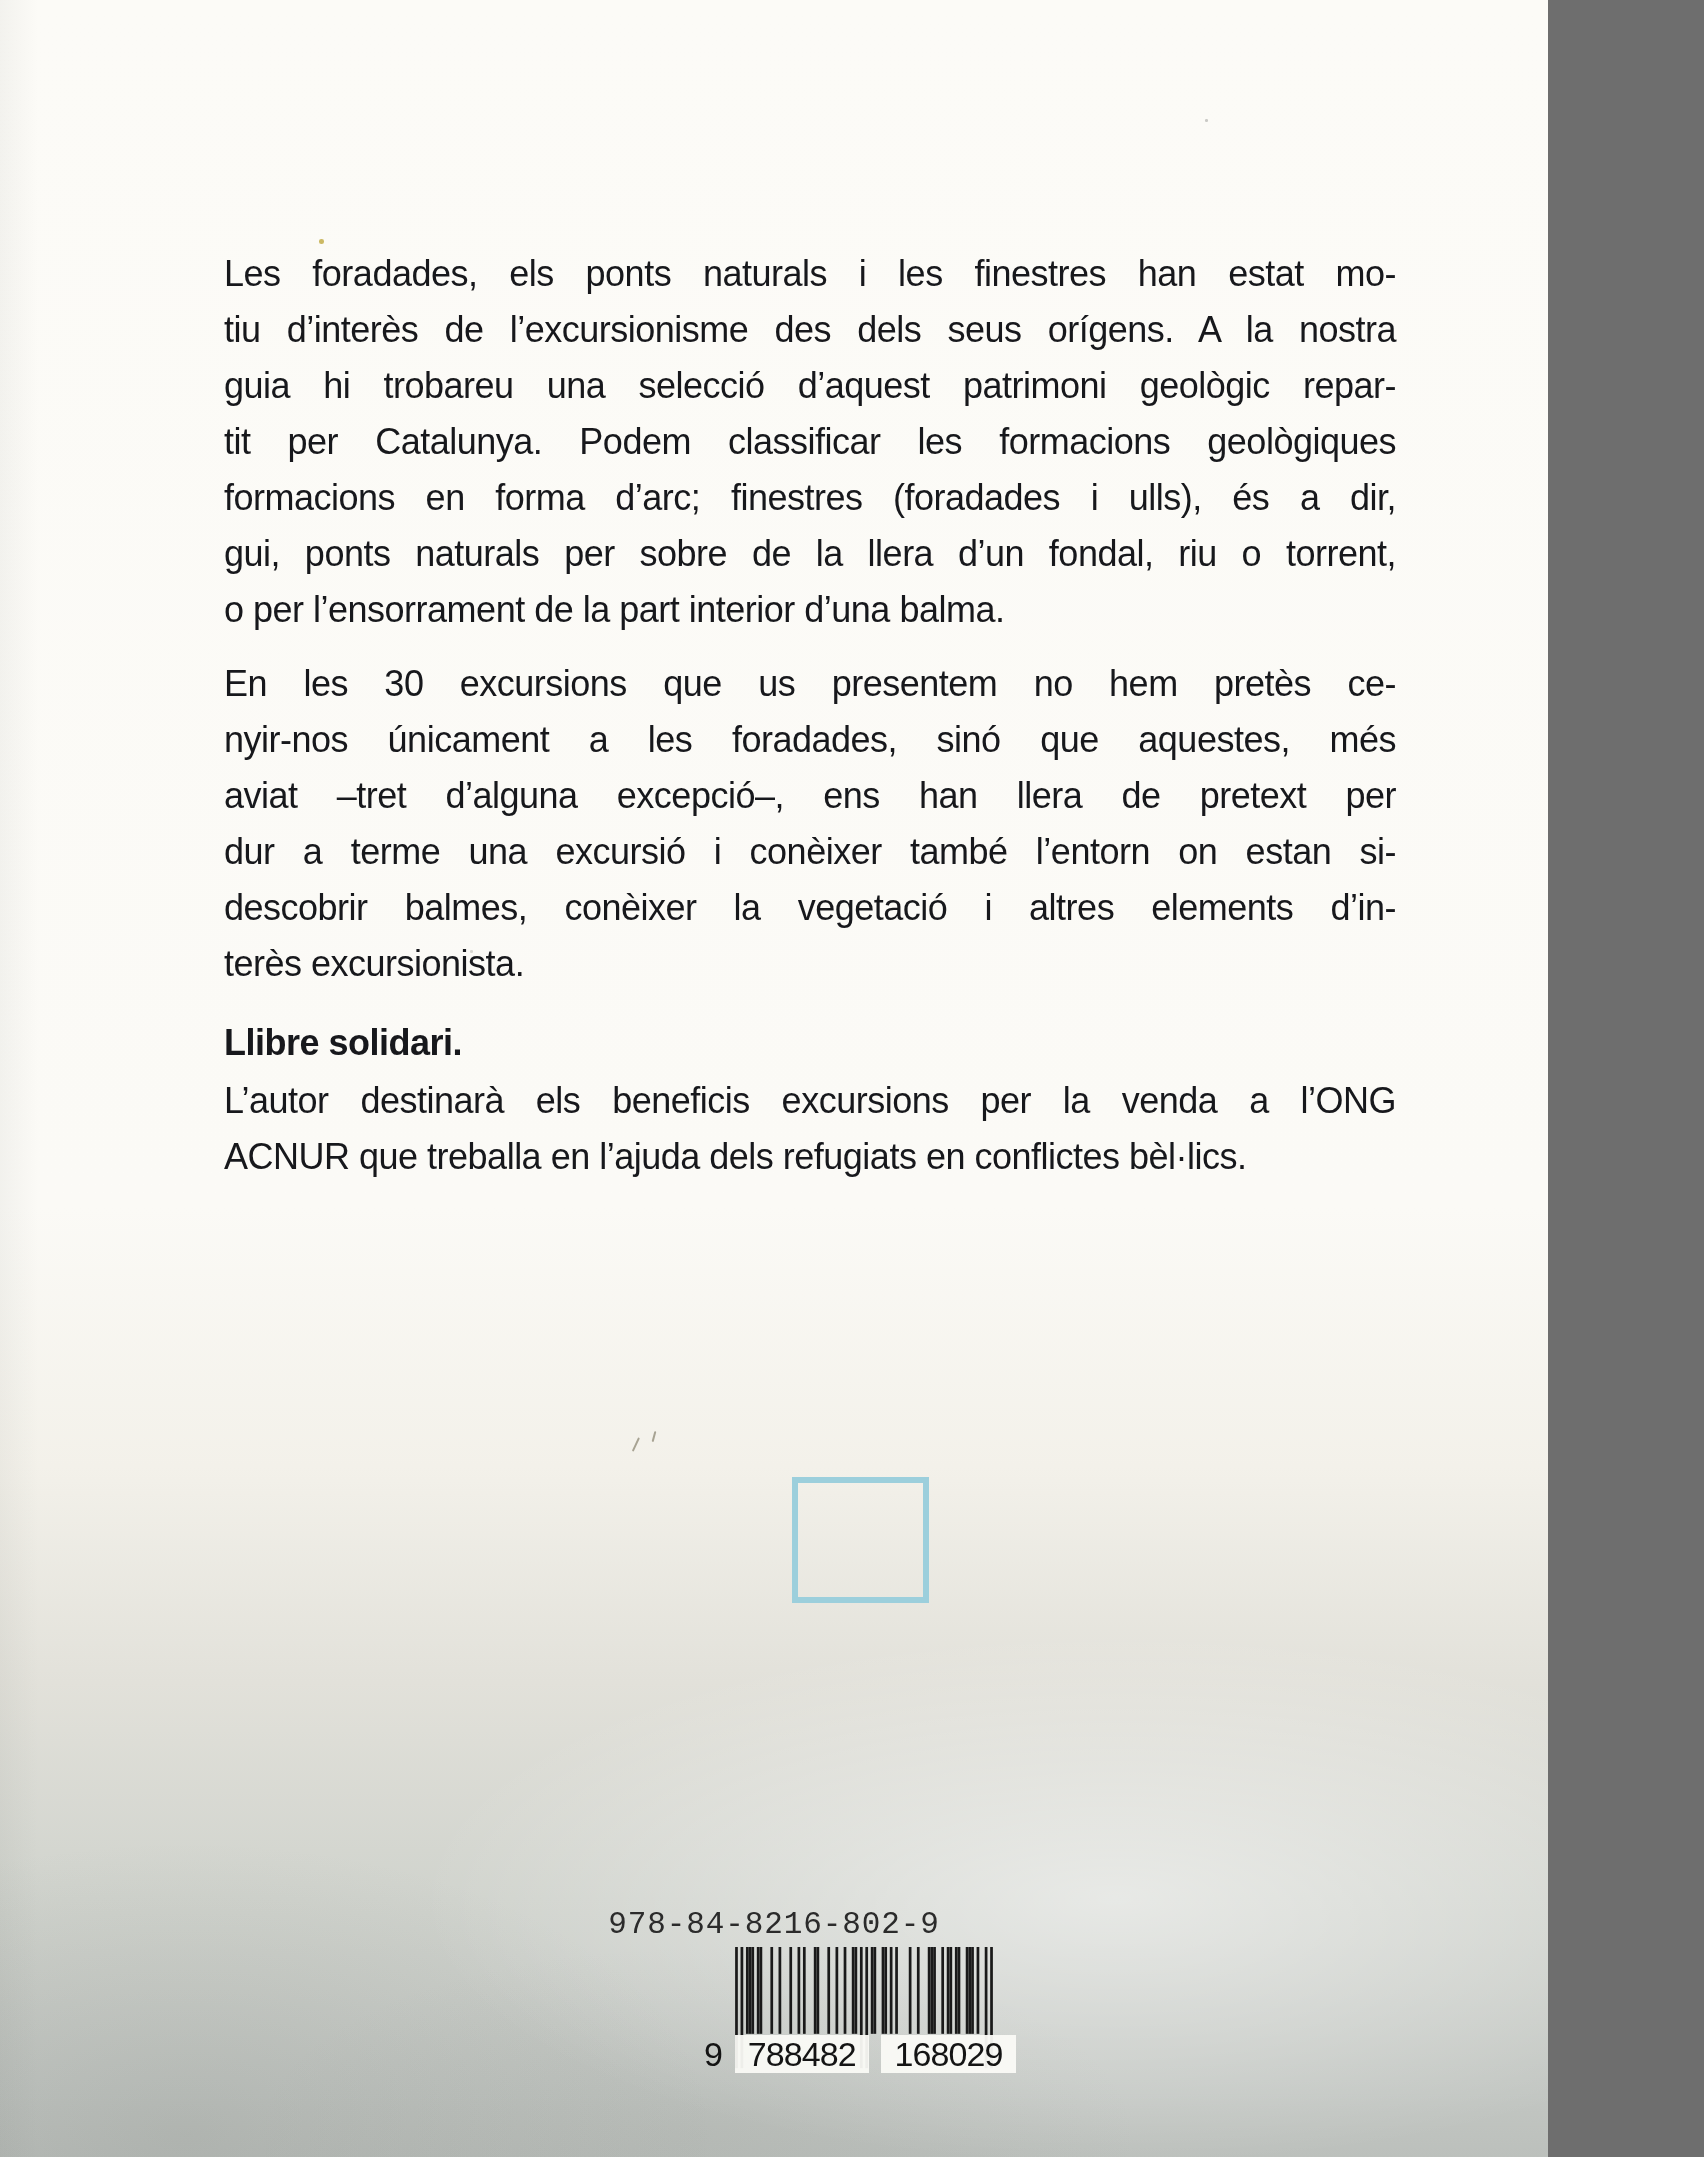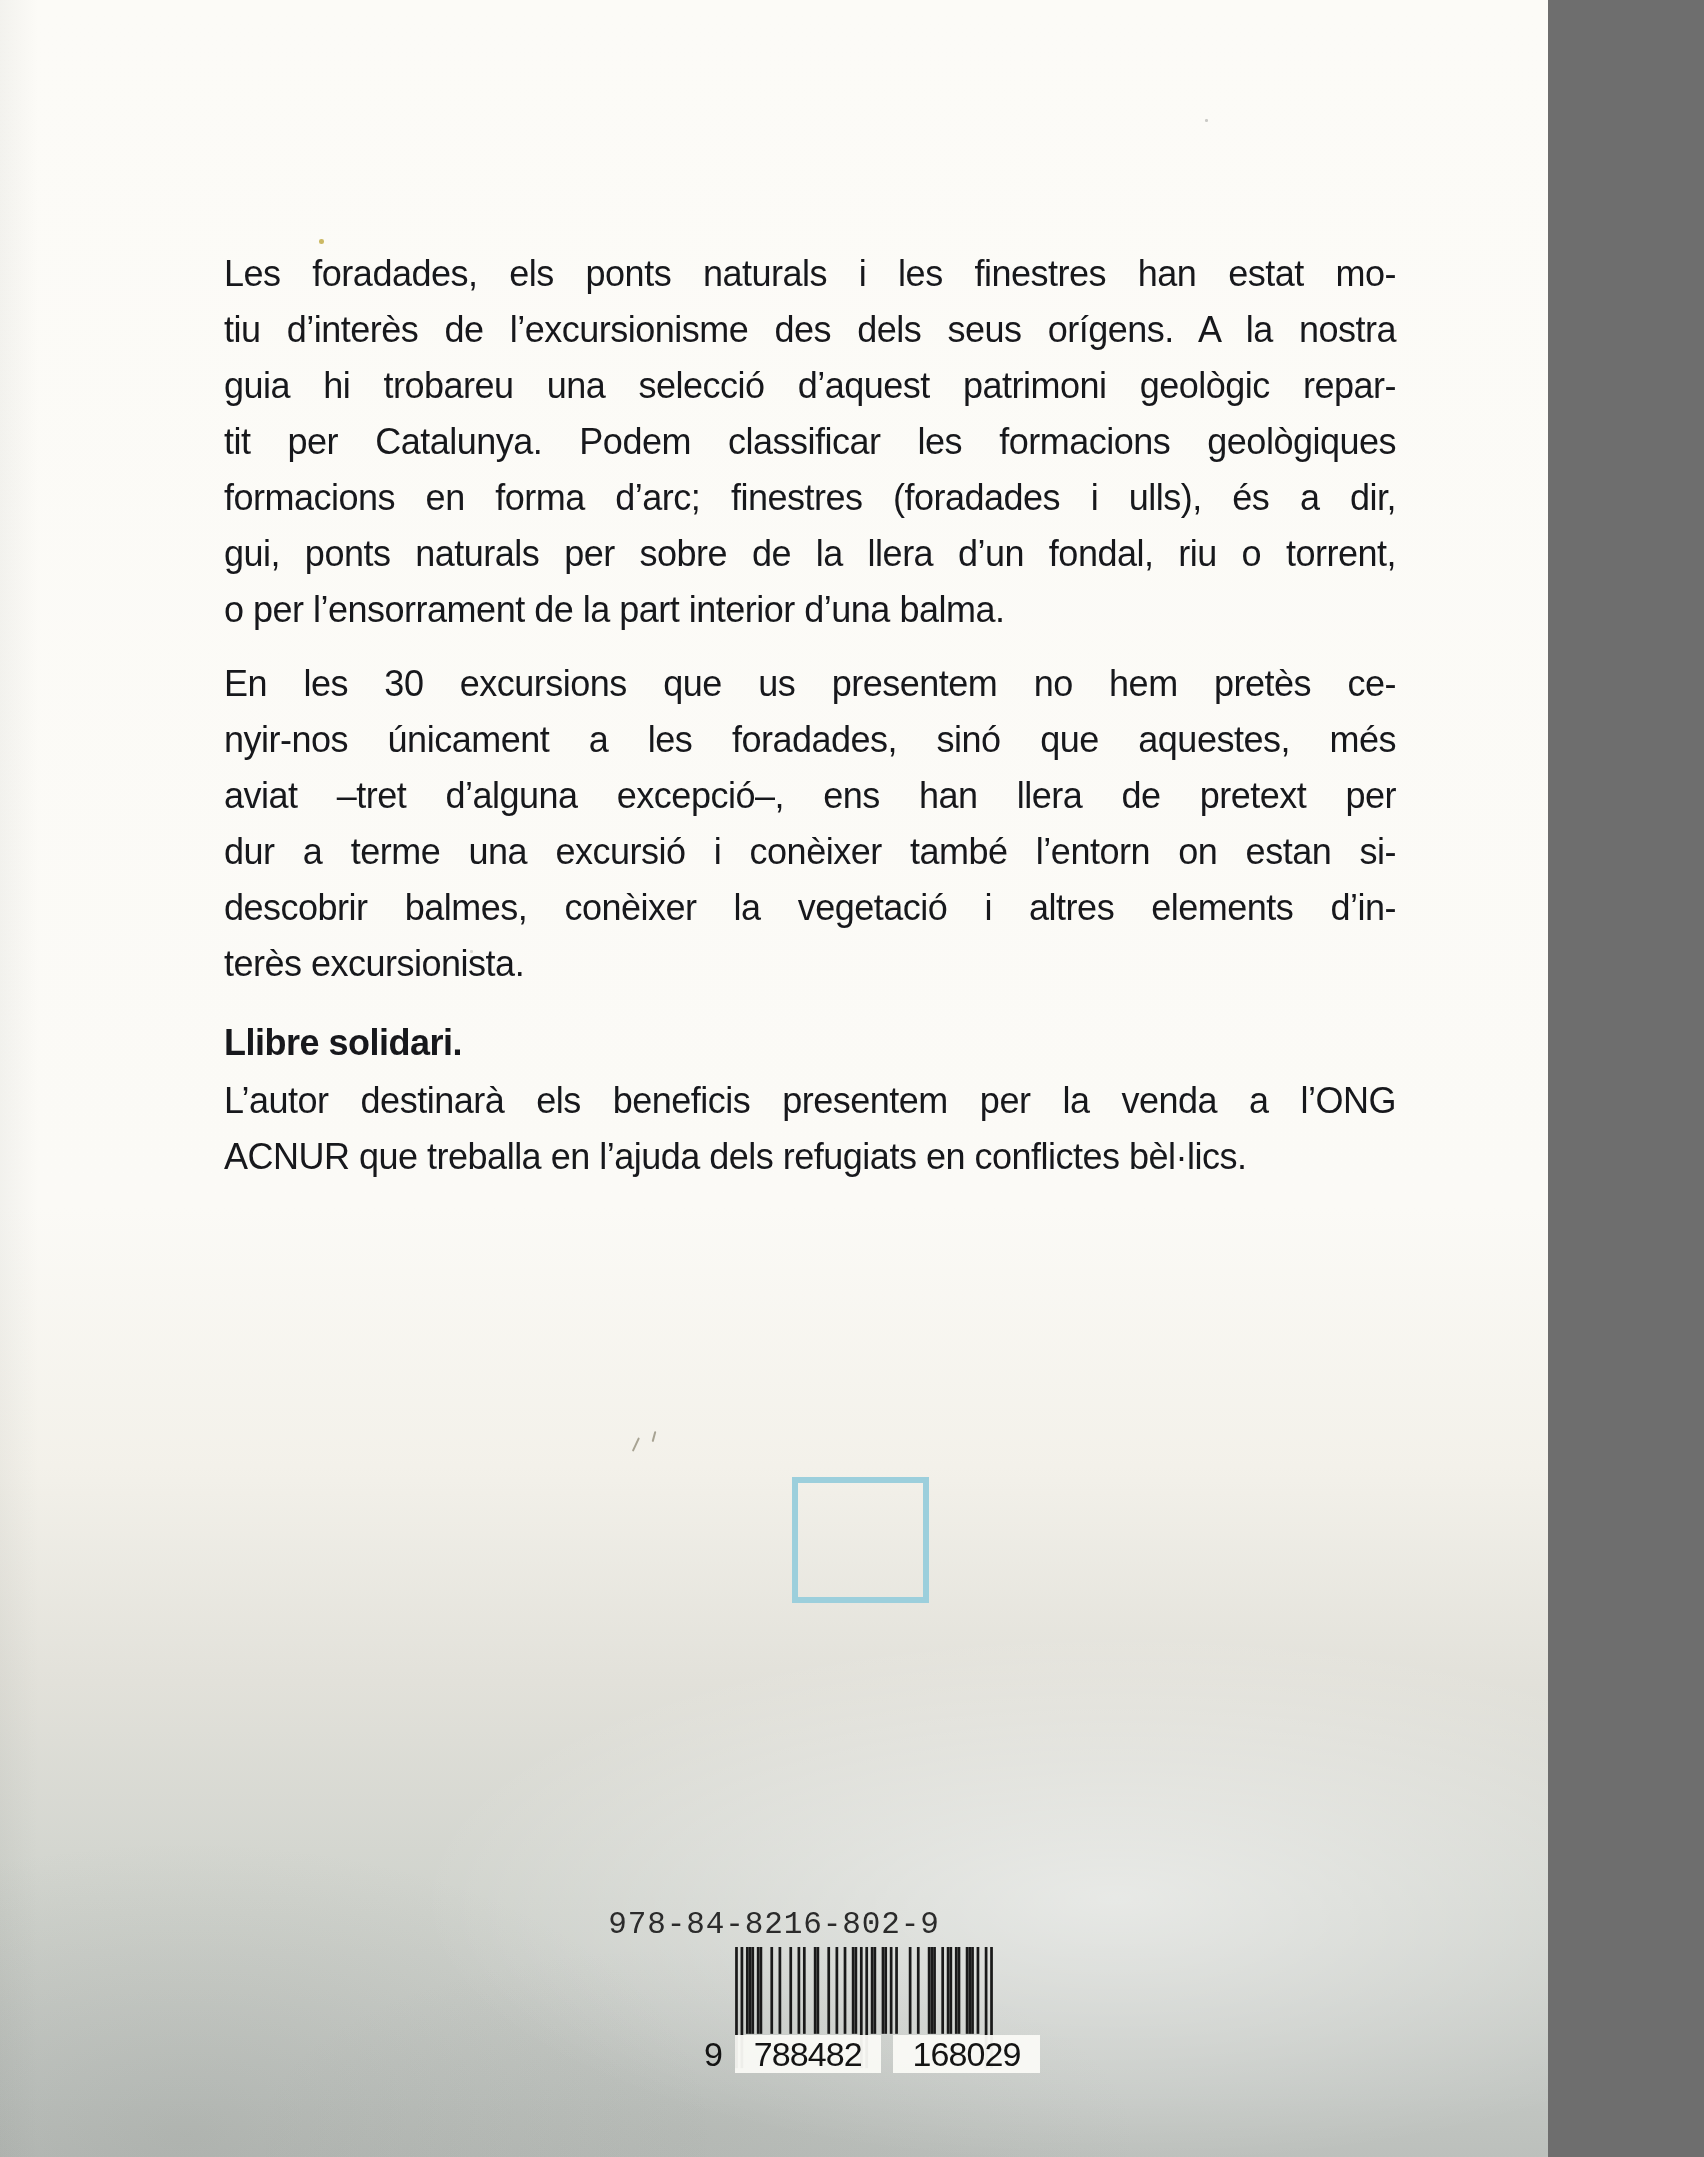--- a/index.html
+++ b/index.html
@@ -38,21 +38,21 @@
   .isbn-label{
     position:absolute;left:0;right:0;top:1907px;
     text-align:center;font-size:31px;letter-spacing:0.9px;color:#2b2b2b;font-family:Liberation Mono, monospace;
   }
   .barcode-svg{position:absolute;left:735px;top:1947px;}
   .barcode-digits{
     position:absolute;left:704px;top:2035px;
     display:flex;gap:12.7px;align-items:flex-start;
     font-size:34px;letter-spacing:-0.9px;color:#141414;
   }
-  .digit-group{background:rgba(250,250,246,0.95);padding:0 19px;line-height:38px;}
+  .digit-group{background:rgba(250,250,246,0.95);padding:0 13px;line-height:38px;}
   .digit-first{background:transparent;padding:0;line-height:38px;}
   .speck{position:absolute;border-radius:50%;}
   .pencil-mark{position:absolute;background:#8e8876;opacity:.75;border-radius:1.8px;}
   .scan-blob{
     position:absolute;left:1637px;top:-2.7px;width:15.4px;height:17px;
     background:#1d2337;border-radius:45% 55% 60% 40%;
     transform:rotate(35deg);
   }
 </style>
 </head>
@@ -84,21 +84,21 @@
     <div class="para">
       <div class="line">En les 30 excursions que us presentem no hem pretès ce-</div>
       <div class="line">nyir-nos únicament a les foradades, sinó que aquestes, més</div>
       <div class="line">aviat –tret d’alguna excepció–, ens han llera de pretext per</div>
       <div class="line">dur a terme una excursió i conèixer també l’entorn on estan si-</div>
       <div class="line">descobrir balmes, conèixer la vegetació i altres elements d’in-</div>
       <div class="line last">terès excursionista.</div>
     </div>
     <div class="solidari-heading">Llibre solidari.</div>
     <div class="para">
-      <div class="line">L’autor destinarà els beneficis presentem per la venda a l’ONG</div>
+      <div class="line">L’autor destinarà els beneficis excursions per la venda a l’ONG</div>
       <div class="line last">ACNUR que treballa en l’ajuda dels refugiats en conflictes bèl·lics.</div>
     </div>
   </div>
 
   <div class="logo-square"></div>
 
   <div class="isbn-label">978-84-8216-802-9</div>
 
   <svg class="barcode-svg" id="barcode" width="258" height="123" viewBox="0 0 285 136">
       <rect x="0" y="0" width="3" height="134" fill="#1a1a1a"></rect>

